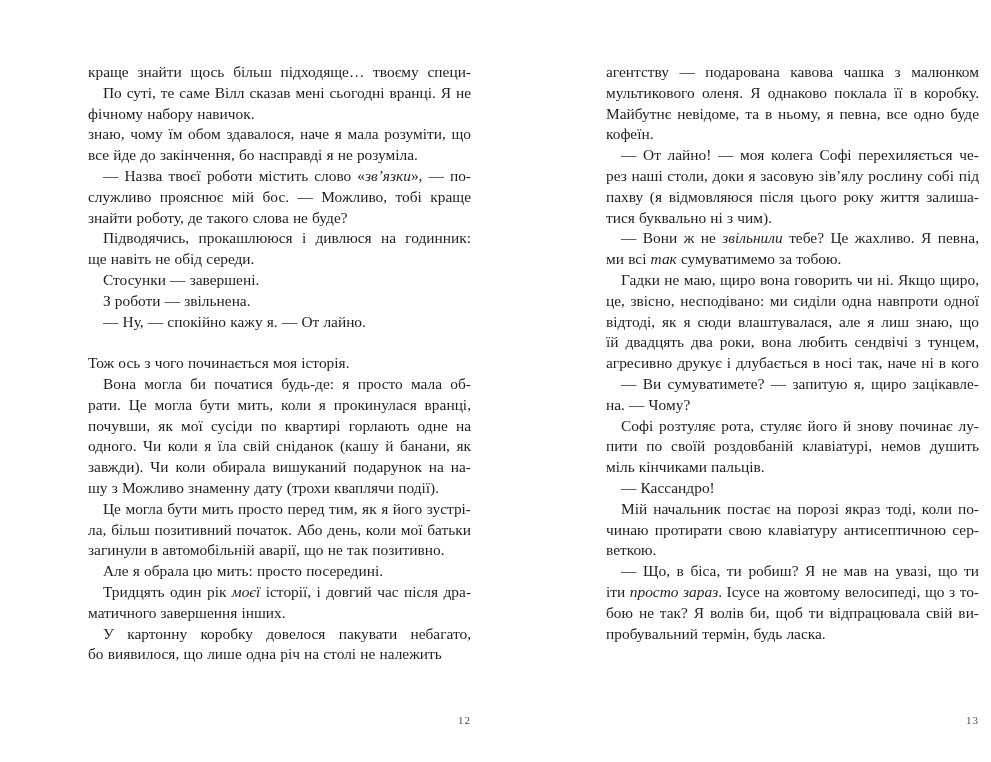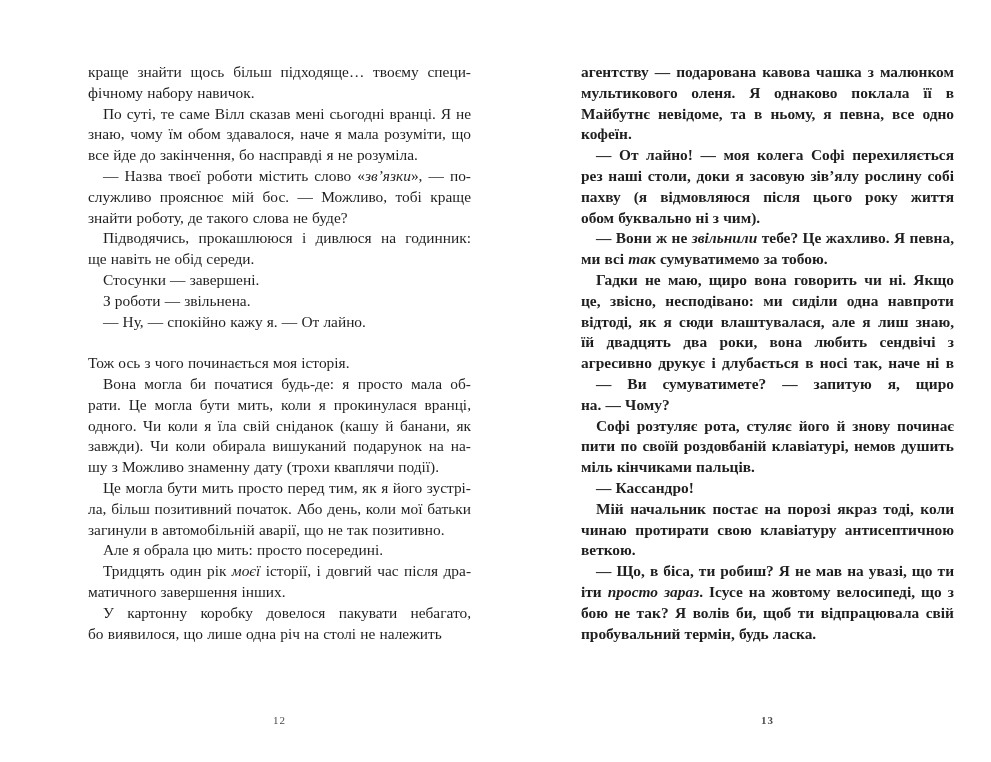--- a/index.html
+++ b/index.html
@@ -16,21 +16,21 @@
     color: #1f1f1f;
     overflow: hidden;
     margin-left: 26px;
   }
   .page {
     position: absolute;
     top: 62px;
     height: 690px;
   }
   .page-left  { left: 62px;  width: 383px; }
-  .page-right { left: 555px; width: 373px; font-weight: bold; }
+  .page-right { left: 580px; width: 373px; }
   .page-body { width: 100%; }
   .line {
     font-size: 15.4px;
     line-height: 20.8px;
     height: 20.8px;
     overflow: hidden;
     text-align: justify;
     text-align-last: justify;
     word-spacing: 0.02em;
   }
@@ -42,51 +42,52 @@
   }
   .scene-break {
     height: 20.8px;
   }
   em { font-style: italic; }
   .page-number {
     position: absolute;
     top: 652px;
     left: 0;
     width: 100%;
-    text-align: center;
+    text-align: right;
     font-size: 11px;
     letter-spacing: 1px;
     color: #4c4c4c;
     font-variant-numeric: oldstyle-nums;
   }
 </style>
 </head>
 <body>
 
 <div class="spread">
 
   <section class="page page-left">
     <div class="page-body">
         <div class="line">краще знайти щось більш підходяще… твоєму специ-</div>
+        <div class="line indent">По суті, те саме Вілл сказав мені сьогодні вранці. Я не</div>
         <div class="line last">фічному набору навичок.</div>
-        <div class="line indent">По суті, те саме Вілл сказав мені сьогодні вранці. Я не</div>
         <div class="line">знаю, чому їм обом здавалося, наче я мала розуміти, що</div>
         <div class="line last">все йде до закінчення, бо насправді я не розуміла.</div>
         <div class="line indent">— Назва твоєї роботи містить слово «<em>зв’язки</em>», — по-</div>
         <div class="line">служливо прояснює мій бос. — Можливо, тобі краще</div>
         <div class="line last">знайти роботу, де такого слова не буде?</div>
         <div class="line indent">Підводячись, прокашлююся і дивлюся на годинник:</div>
         <div class="line last">ще навіть не обід середи.</div>
         <div class="line last indent">Стосунки — завершені.</div>
         <div class="line last indent">З роботи — звільнена.</div>
         <div class="line last indent">— Ну, — спокійно кажу я. — От лайно.</div>
         <div class="scene-break"></div>
         <div class="line last">Тож ось з чого починається моя історія.</div>
         <div class="line indent">Вона могла би початися будь-де: я просто мала об-</div>
         <div class="line">рати. Це могла бути мить, коли я прокинулася вранці,</div>
+        <div class="line">почувши, як мої сусіди по квартирі горлають одне на</div>
         <div class="line">одного. Чи коли я їла свій сніданок (кашу й банани, як</div>
         <div class="line">завжди). Чи коли обирала вишуканий подарунок на на-</div>
         <div class="line last">шу з Можливо знаменну дату (трохи кваплячи події).</div>
         <div class="line indent">Це могла бути мить просто перед тим, як я його зустрі-</div>
         <div class="line">ла, більш позитивний початок. Або день, коли мої батьки</div>
         <div class="line last">загинули в автомобільній аварії, що не так позитивно.</div>
         <div class="line last indent">Але я обрала цю мить: просто посередині.</div>
         <div class="line indent">Тридцять один рік <em>моєї</em> історії, і довгий час після дра-</div>
         <div class="line last">матичного завершення інших.</div>
         <div class="line indent">У картонну коробку довелося пакувати небагато,</div>
@@ -97,21 +98,21 @@
 
   <section class="page page-right">
     <div class="page-body">
         <div class="line">агентству — подарована кавова чашка з малюнком</div>
         <div class="line">мультикового оленя. Я однаково поклала її в коробку.</div>
         <div class="line">Майбутнє невідоме, та в ньому, я певна, все одно буде</div>
         <div class="line last">кофеїн.</div>
         <div class="line indent">— От лайно! — моя колега Софі перехиляється че-</div>
         <div class="line">рез наші столи, доки я засовую зів’ялу рослину собі під</div>
         <div class="line">пахву (я відмовляюся після цього року життя залиша-</div>
-        <div class="line last">обом буквально ні з чим).</div>
+        <div class="line last">тися буквально ні з чим).</div>
         <div class="line indent">— Вони ж не <em>звільнили</em> тебе? Це жахливо. Я певна, що</div>
         <div class="line last">ми всі <em>так</em> сумуватимемо за тобою.</div>
         <div class="line indent">Гадки не маю, щиро вона говорить чи ні. Якщо щиро,</div>
         <div class="line">це, звісно, несподівано: ми сиділи одна навпроти одної</div>
         <div class="line">відтоді, як я сюди влаштувалася, але я лиш знаю, що</div>
         <div class="line">їй двадцять два роки, вона любить сендвічі з тунцем,</div>
         <div class="line">агресивно друкує і длубається в носі так, наче ні в кого</div>
         <div class="line indent">— Ви сумуватимете? — запитую я, щиро зацікавле-</div>
         <div class="line last">на. — Чому?</div>
         <div class="line indent">Софі розтуляє рота, стуляє його й знову починає лу-</div>

